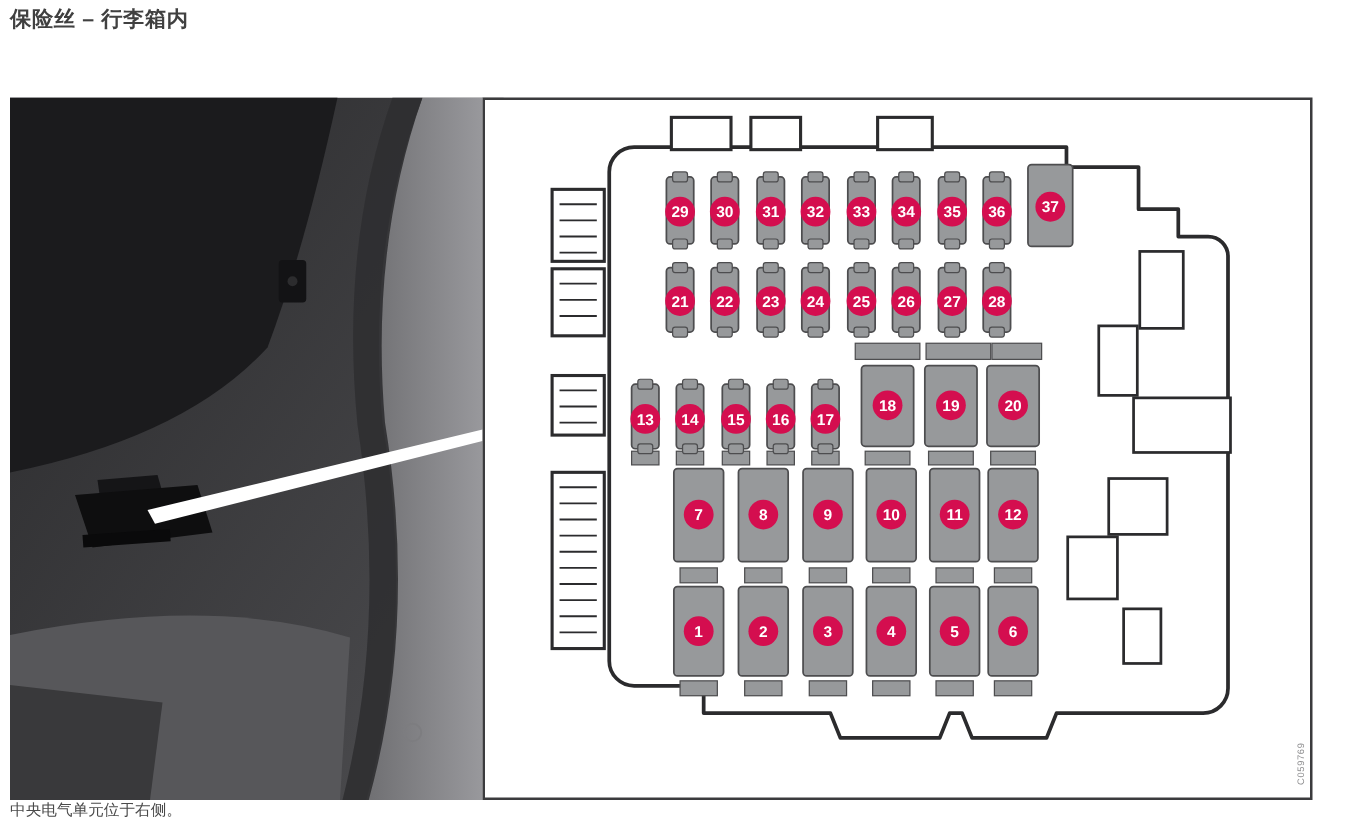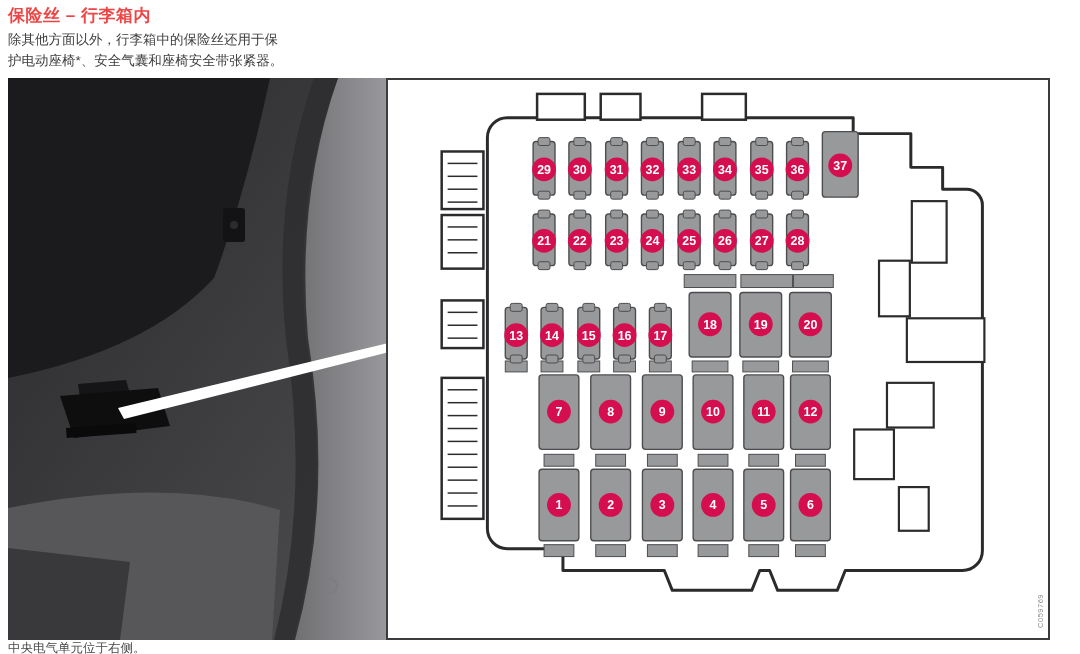--- a/index.html
+++ b/index.html
@@ -1,34 +1,33 @@
 <!DOCTYPE html>
 <html><head>
 <meta charset="utf-8">
 <style>
   html,body{margin:0;padding:0;background:#ffffff;}
   body{width:1080px;height:654px;font-family:"Liberation Sans",sans-serif;}
   .page{position:relative;width:1080px;height:654px;background:#fff;overflow:hidden;}
-  .page-title{position:absolute;left:8px;top:4px;margin:0;font-size:17px;font-weight:bold;color:#ef4444;letter-spacing:.5px;}
+  .page-title{position:absolute;left:8px;top:4px;margin:0;font-size:17px;font-weight:bold;color:#404040;letter-spacing:.5px;}
   .body-text{position:absolute;left:8px;top:30px;margin:0;font-size:13.5px;color:#3d3d3d;line-height:1.55;}
   #photo-svg{position:absolute;left:8px;top:78px;display:block;}
   .panel{position:absolute;left:386px;top:78px;width:664px;height:562px;border:2px solid #3b3b3d;box-sizing:border-box;background:#fff;}
   #fusebox-svg{width:100%;height:100%;display:block;}
   #fusebox-svg text{font-family:"Liberation Sans",sans-serif;font-weight:bold;}
   .figure-code{position:absolute;right:3px;bottom:10px;writing-mode:vertical-rl;transform:rotate(180deg);font-size:7.5px;color:#8d8d8f;letter-spacing:.5px;}
   .caption{position:absolute;left:8px;top:640px;margin:0;font-size:12.5px;color:#4a4a4a;}
 </style>
 </head>
 <body>
 
 <div class="page">
 
   <h1 class="page-title">保险丝 – 行李箱内</h1>
 
-  <p class="body-text"><span>除其他方面以外，行李箱中的保险丝还用于保</span><br><span>护电动座椅*、安全气囊和座椅安全带张紧器。</span></p>
 
   <svg id="photo-svg" width="395" height="562" viewBox="0 0 395 562">
     <defs>
       <linearGradient id="pgBase" x1="0" y1="0" x2="1" y2="1">
         <stop offset="0" stop-color="#29292b"></stop>
           <stop offset="1" stop-color="#4e4e51"></stop>
       </linearGradient>
       <linearGradient id="pgTrim" x1="0" y1="0" x2="1" y2="0">
         <stop offset="0" stop-color="#6f6f72"></stop>
           <stop offset="1" stop-color="#a0a0a4"></stop>

